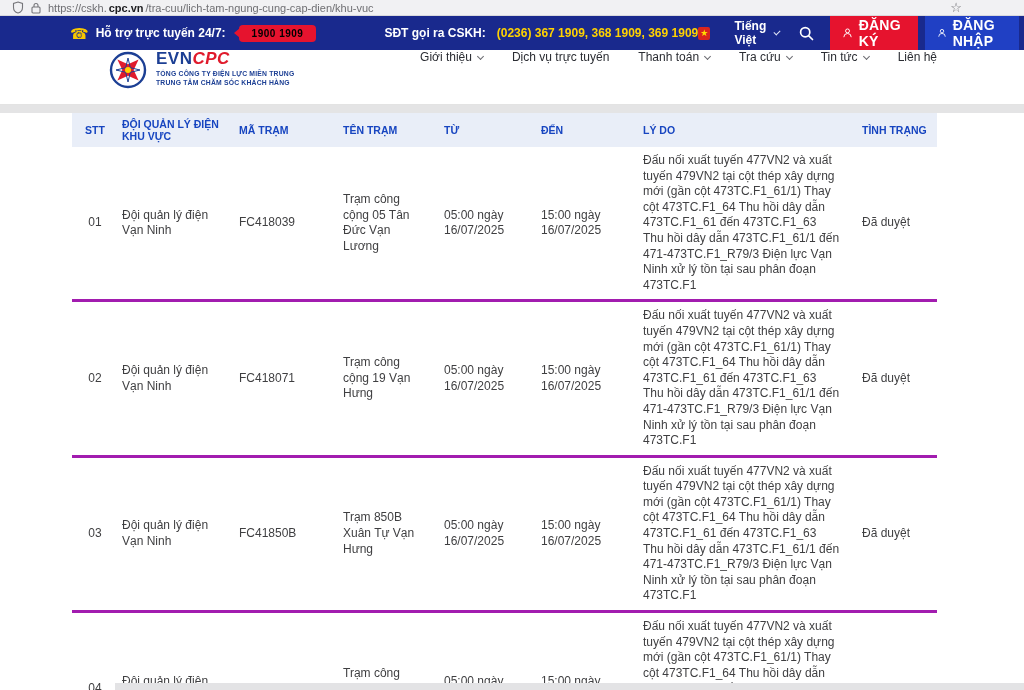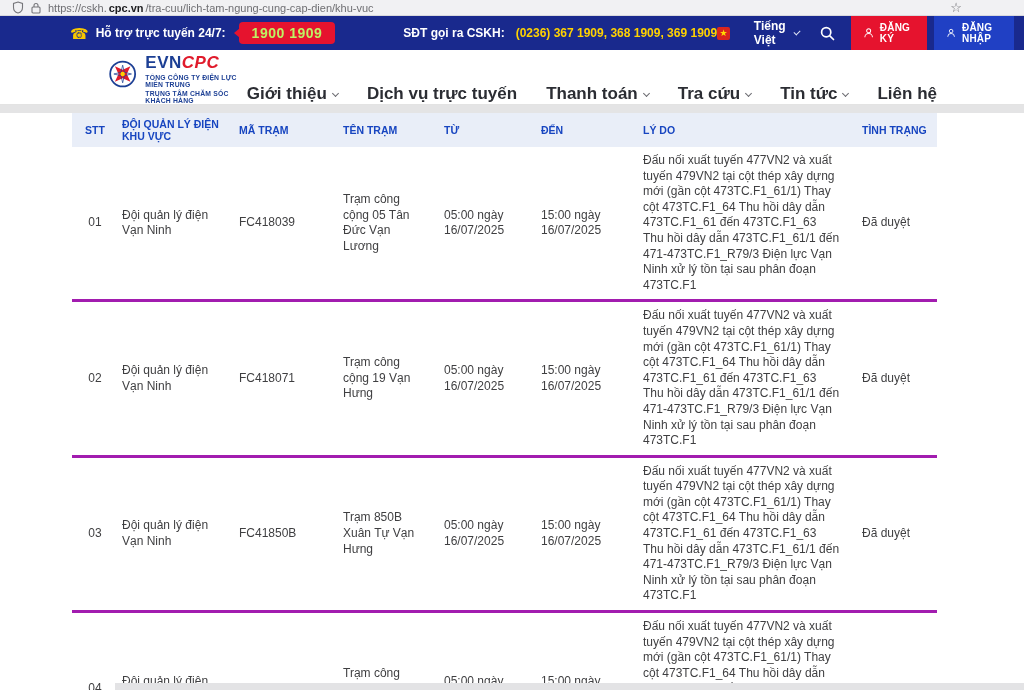--- a/index.html
+++ b/index.html
@@ -12,48 +12,48 @@
   .browser-bar .urlwrap{display:flex;align-items:center;gap:2px;white-space:nowrap;overflow:hidden}
   .browser-bar .dom{color:#1c1c1f;font-weight:bold}
   .browser-bar .chrome-icon{display:inline-flex;align-items:center;color:#76767a}
   .browser-bar .star{margin-left:auto;margin-right:50px;font-size:13px;color:#6f6f73}
 
   
   .topbar{height:34px;background:#19298d;display:flex;align-items:center;
     padding-left:70px;padding-right:87px;color:#fff;font-size:12px;font-weight:bold}
   .grp{display:flex;align-items:center;gap:7px;white-space:nowrap}
   .phone-ic{color:#f7c600;font-size:15px;line-height:1}
-  .hotline-badge{position:relative;background:#e6132e;color:#bef264;border-radius:4px;
-    padding:3px 13px;margin-left:6px;font-size:14px;letter-spacing:.5px}
+  .hotline-badge{position:relative;background:#e6132e;color:#000000;border-radius:4px;
+    padding:3px 13px;margin-left:6px;font-size:10px;letter-spacing:.5px}
   .hotline-badge::before{content:"";position:absolute;left:-5px;top:50%;transform:translateY(-50%);
     border-top:5px solid transparent;border-bottom:5px solid transparent;border-right:6px solid #e6132e}
   .cskh{margin-left:68px}
   .cskh .nums{color:#ffd200;margin-left:4px}
   .right-cluster{margin-left:auto;display:flex;align-items:center;height:100%}
   .flag{width:19px;height:13px;background:#da251d;border-radius:2px;display:flex;
     align-items:center;justify-content:center;color:#ffde00;font-size:9px;line-height:1}
   .lang{display:flex;align-items:center;gap:6px;margin-left:24px;font-weight:bold;cursor:pointer}
   .chev{width:6px;height:6px;border-right:1.6px solid #dfe3f5;border-bottom:1.6px solid #dfe3f5;
     transform:rotate(45deg);margin-top:-3px}
   .search-btn{margin:0 16px 0 20px;display:flex;align-items:center;cursor:pointer}
   .bar-btn{height:100%;display:flex;align-items:center;gap:7px;padding:0 13px;
-    font-size:10px;font-weight:bold;letter-spacing:.2px;cursor:pointer}
+    font-size:14px;font-weight:bold;letter-spacing:.2px;cursor:pointer}
   .btn-reg{background:#e6132e}
   .btn-login{background:#2040c4;margin-left:7px}
 
   
   .site-header{height:55px;background:#fff;border-bottom:1px solid #e3e3e3;
-    display:flex;align-items:flex-end;padding-left:108px;padding-right:87px}
+    display:flex;align-items:flex-start;padding-left:108px;padding-right:87px}
   .logo{display:flex;align-items:flex-start;gap:8px;cursor:pointer}
   .logo-text .brand{font-size:17px;font-weight:bold;line-height:1;letter-spacing:.5px}
   .logo-text .brand .evn{color:#1c3f94}
   .logo-text .brand .cpc{color:#e01b2c;font-style:italic}
   .logo-text .sub{font-size:6.8px;font-weight:bold;color:#1c3f94;margin-top:2.5px;letter-spacing:.2px}
   .main-nav{margin-left:auto;display:flex;align-items:center;gap:29px}
-  .nav-item{display:flex;align-items:center;gap:6px;font-size:17px;font-weight:bold;
+  .nav-item{display:flex;align-items:center;gap:6px;font-size:12px;font-weight:normal;
     color:#2b2d33;cursor:pointer;white-space:nowrap}
   .nav-item .chev{border-color:#6a6a70;width:5px;height:5px;margin-top:-2px}
 
   .gray-band{height:8px;background:#e4e4e5}
 
   
   .table-wrap{margin-left:72px;width:865px}
   table{border-collapse:collapse;table-layout:fixed;width:865px}
   col.c1{width:46px}col.c2{width:117px}col.c3{width:104px}col.c4{width:101px}
   col.c5{width:97px}col.c6{width:102px}col.c7{width:219px}col.c8{width:79px}

